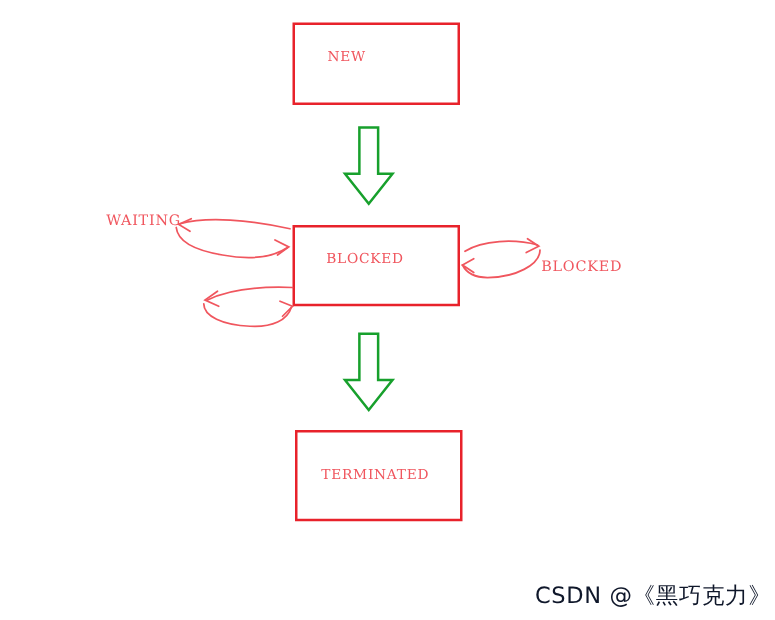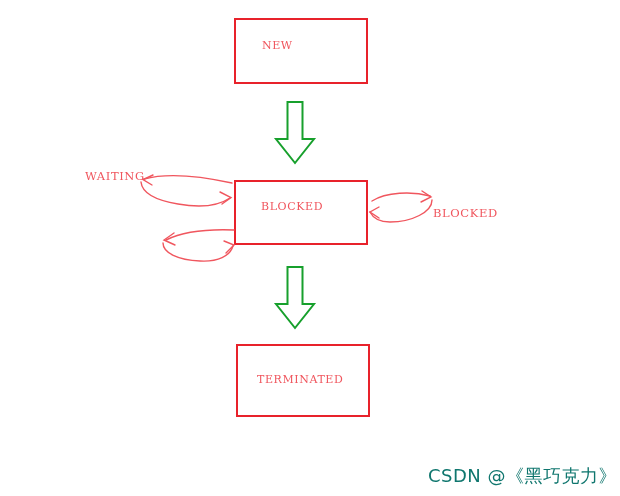--- a/index.html
+++ b/index.html
@@ -64,21 +64,21 @@
   #arrow-new-runnable  { left: 270px; top: 100px;  width: 50px; height: 66px; }
   #arrow-run-term      { left: 270px; top: 265px;  width: 50px; height: 66px; }
   #curve-waiting       { left: 138px; top: 170px;  width: 100px; height: 46px; }
   #curve-timed-waiting { left: 160px; top: 228px;  width: 78px;  height: 40px; }
   #curve-blocked       { left: 368px; top: 190px;  width: 68px;  height: 44px; }
 
   #watermark {
     position: absolute;
     left: 428px;
     top: 464px;
-    color: #0f766e;
+    color: #0f172a;
     font-family: "DejaVu Sans", sans-serif;
     font-size: 18px;
     letter-spacing: 0.5px;
     white-space: nowrap;
   }
 </style>
 </head>
 <body>
 
 <div id="canvas">

